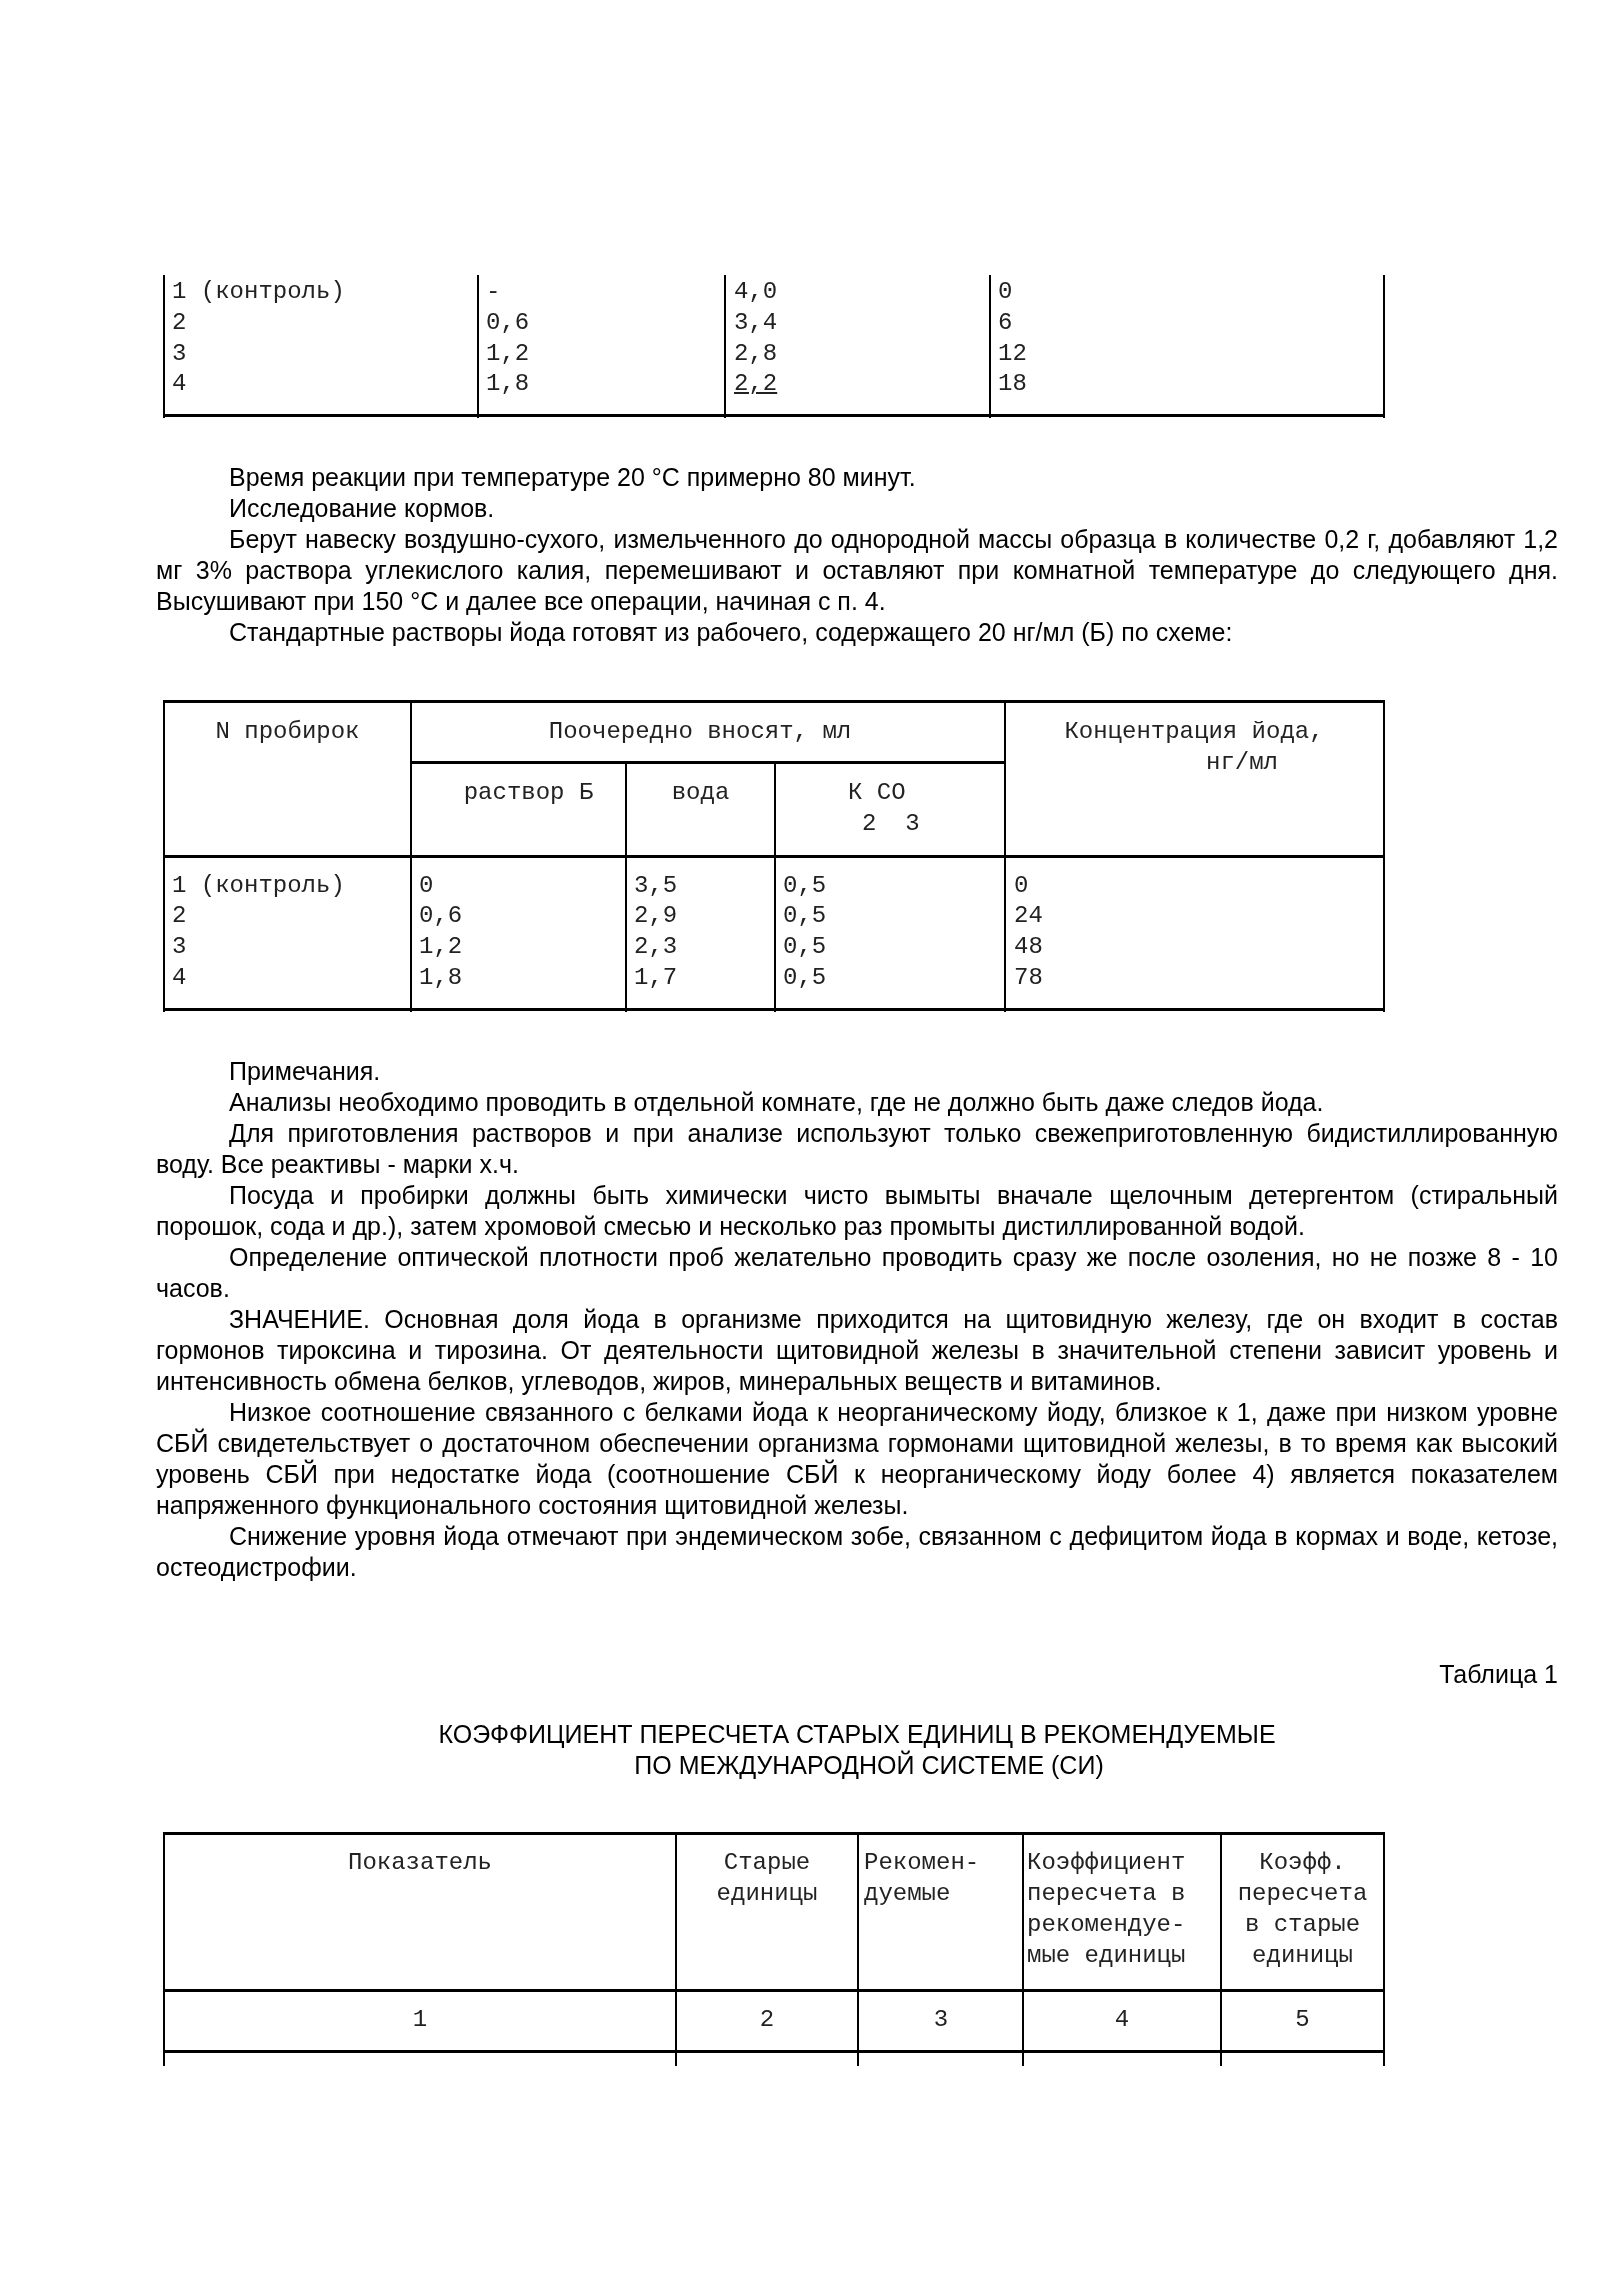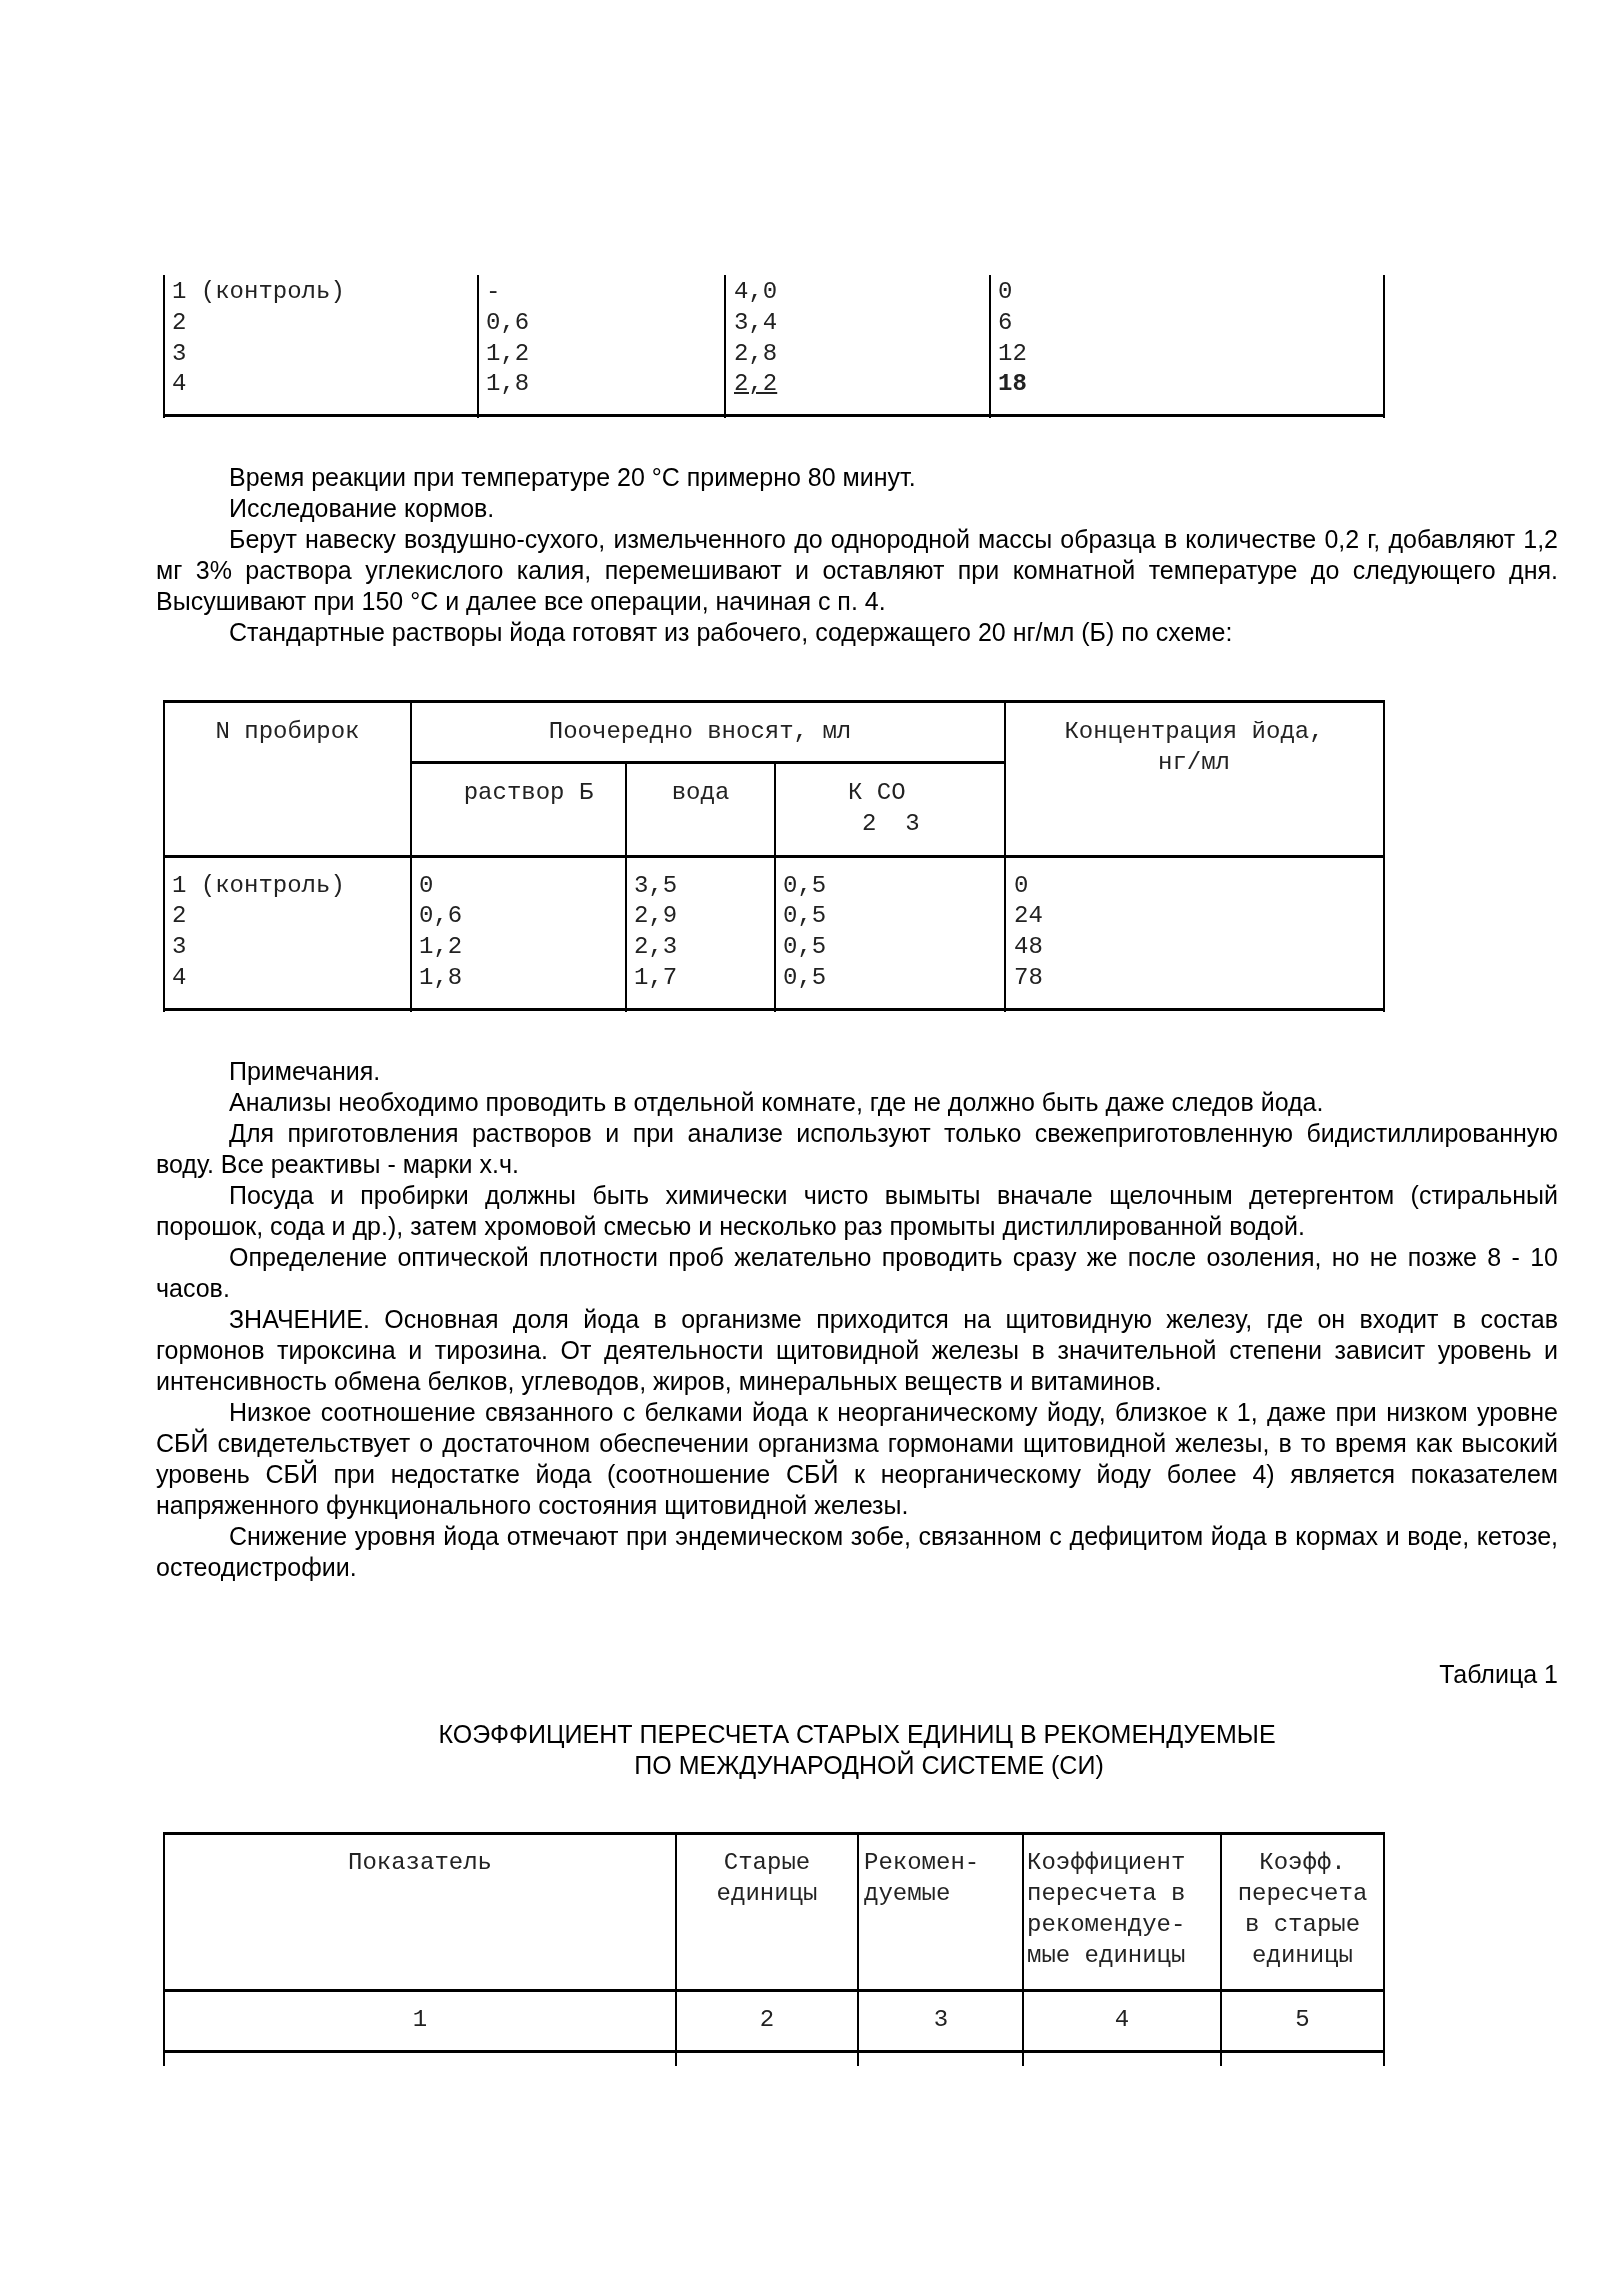--- a/index.html
+++ b/index.html
@@ -36,21 +36,21 @@
   <div class="cell mono" style="left:486px; top:368px;">1,8</div>
 
   <div class="cell mono" style="left:734px; top:276px;">4,0</div>
   <div class="cell mono" style="left:734px; top:307px;">3,4</div>
   <div class="cell mono" style="left:734px; top:338px;">2,8</div>
   <div class="cell mono" style="left:734px; top:368px;text-decoration:underline;">2,2</div>
 
   <div class="cell mono" style="left:998px; top:276px;">0</div>
   <div class="cell mono" style="left:998px; top:307px;">6</div>
   <div class="cell mono" style="left:998px; top:338px;">12</div>
-  <div class="cell mono" style="left:998px; top:368px;font-weight:bold;">18</div>
+  <div class="cell mono" style="left:998px; top:368px;">18</div>
 </div>
 
 <div class="para sans" style="top:462px;">
   <p>Время реакции при температуре 20 °С примерно 80 минут.</p>
   <p>Исследование кормов.</p>
   <p>Берут навеску воздушно-сухого, измельченного до однородной массы образца в количестве 0,2 г, добавляют 1,2 мг 3% раствора углекислого калия, перемешивают и оставляют при комнатной температуре до следующего дня. Высушивают при 150 °С и далее все операции, начиная с п. 4.</p>
   <p>Стандартные растворы йода готовят из рабочего, содержащего 20 нг/мл (Б) по схеме:</p>
 </div>
 
 <div>
@@ -61,21 +61,21 @@
   <div class="vline" style="left:163px; top:700px; height:312px;"></div>
   <div class="vline" style="left:410px; top:700px; height:312px;"></div>
   <div class="vline" style="left:625px; top:763px; height:249px;"></div>
   <div class="vline" style="left:774px; top:763px; height:249px;"></div>
   <div class="vline" style="left:1004px; top:700px; height:312px;"></div>
   <div class="vline" style="left:1383px; top:700px; height:312px;"></div>
 
   <div class="cell mono center" style="left:165px; width:245px; top:716px;">N пробирок</div>
   <div class="cell mono center" style="left:412px; width:576px; top:716px;">Поочередно вносят, мл</div>
   <div class="cell mono center" style="left:1006px; width:376px; top:716px;">Концентрация йода,</div>
-  <div class="cell mono center" style="left:1006px; width:376px; top:747px;">нг/мл</div>
+  <div class="cell mono center" style="left:1006px; width:376px; top:747px;padding-left:48px;">нг/мл</div>
   <div class="cell mono center" style="left:412px; width:233px; top:777px;">раствор Б</div>
   <div class="cell mono center" style="left:627px; width:147px; top:777px;">вода</div>
   <div class="cell mono" style="left:848px; top:777px;">К СО</div>
   <div class="cell mono" style="left:862px; top:808px;">2  3</div>
 
   <div class="cell mono" style="left:172px; top:870px;">1 (контроль)</div>
   <div class="cell mono" style="left:172px; top:900px;">2</div>
   <div class="cell mono" style="left:172px; top:931px;">3</div>
   <div class="cell mono" style="left:172px; top:962px;">4</div>
 

